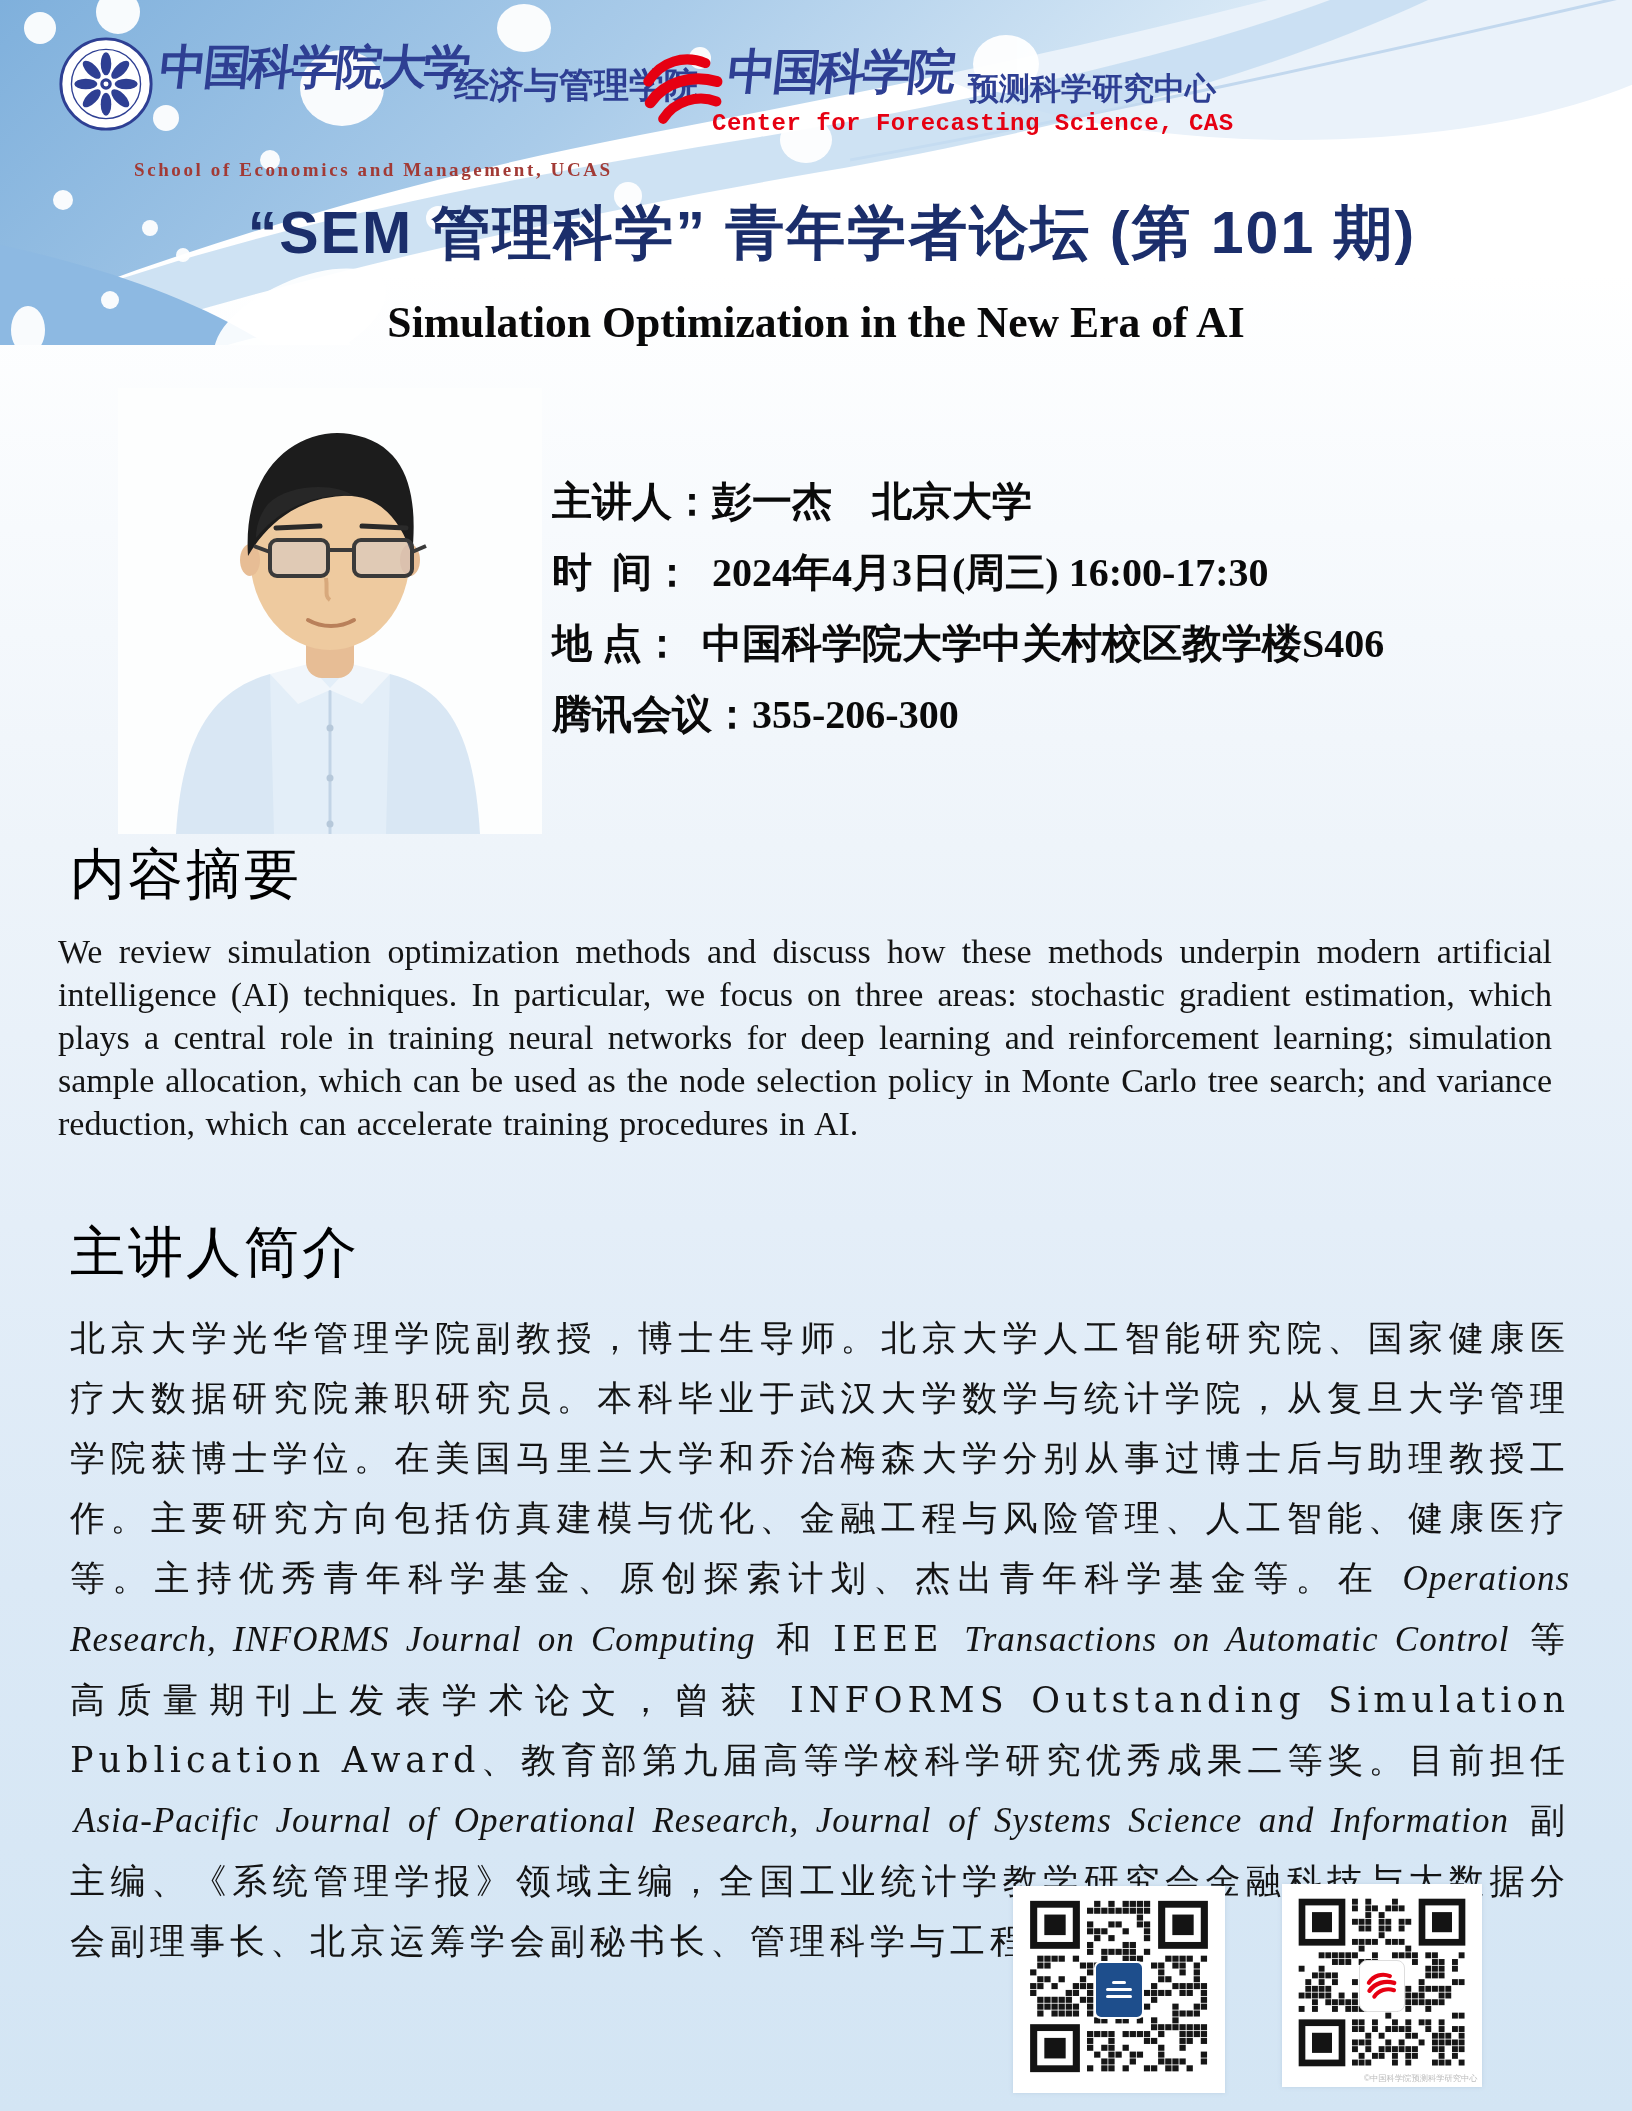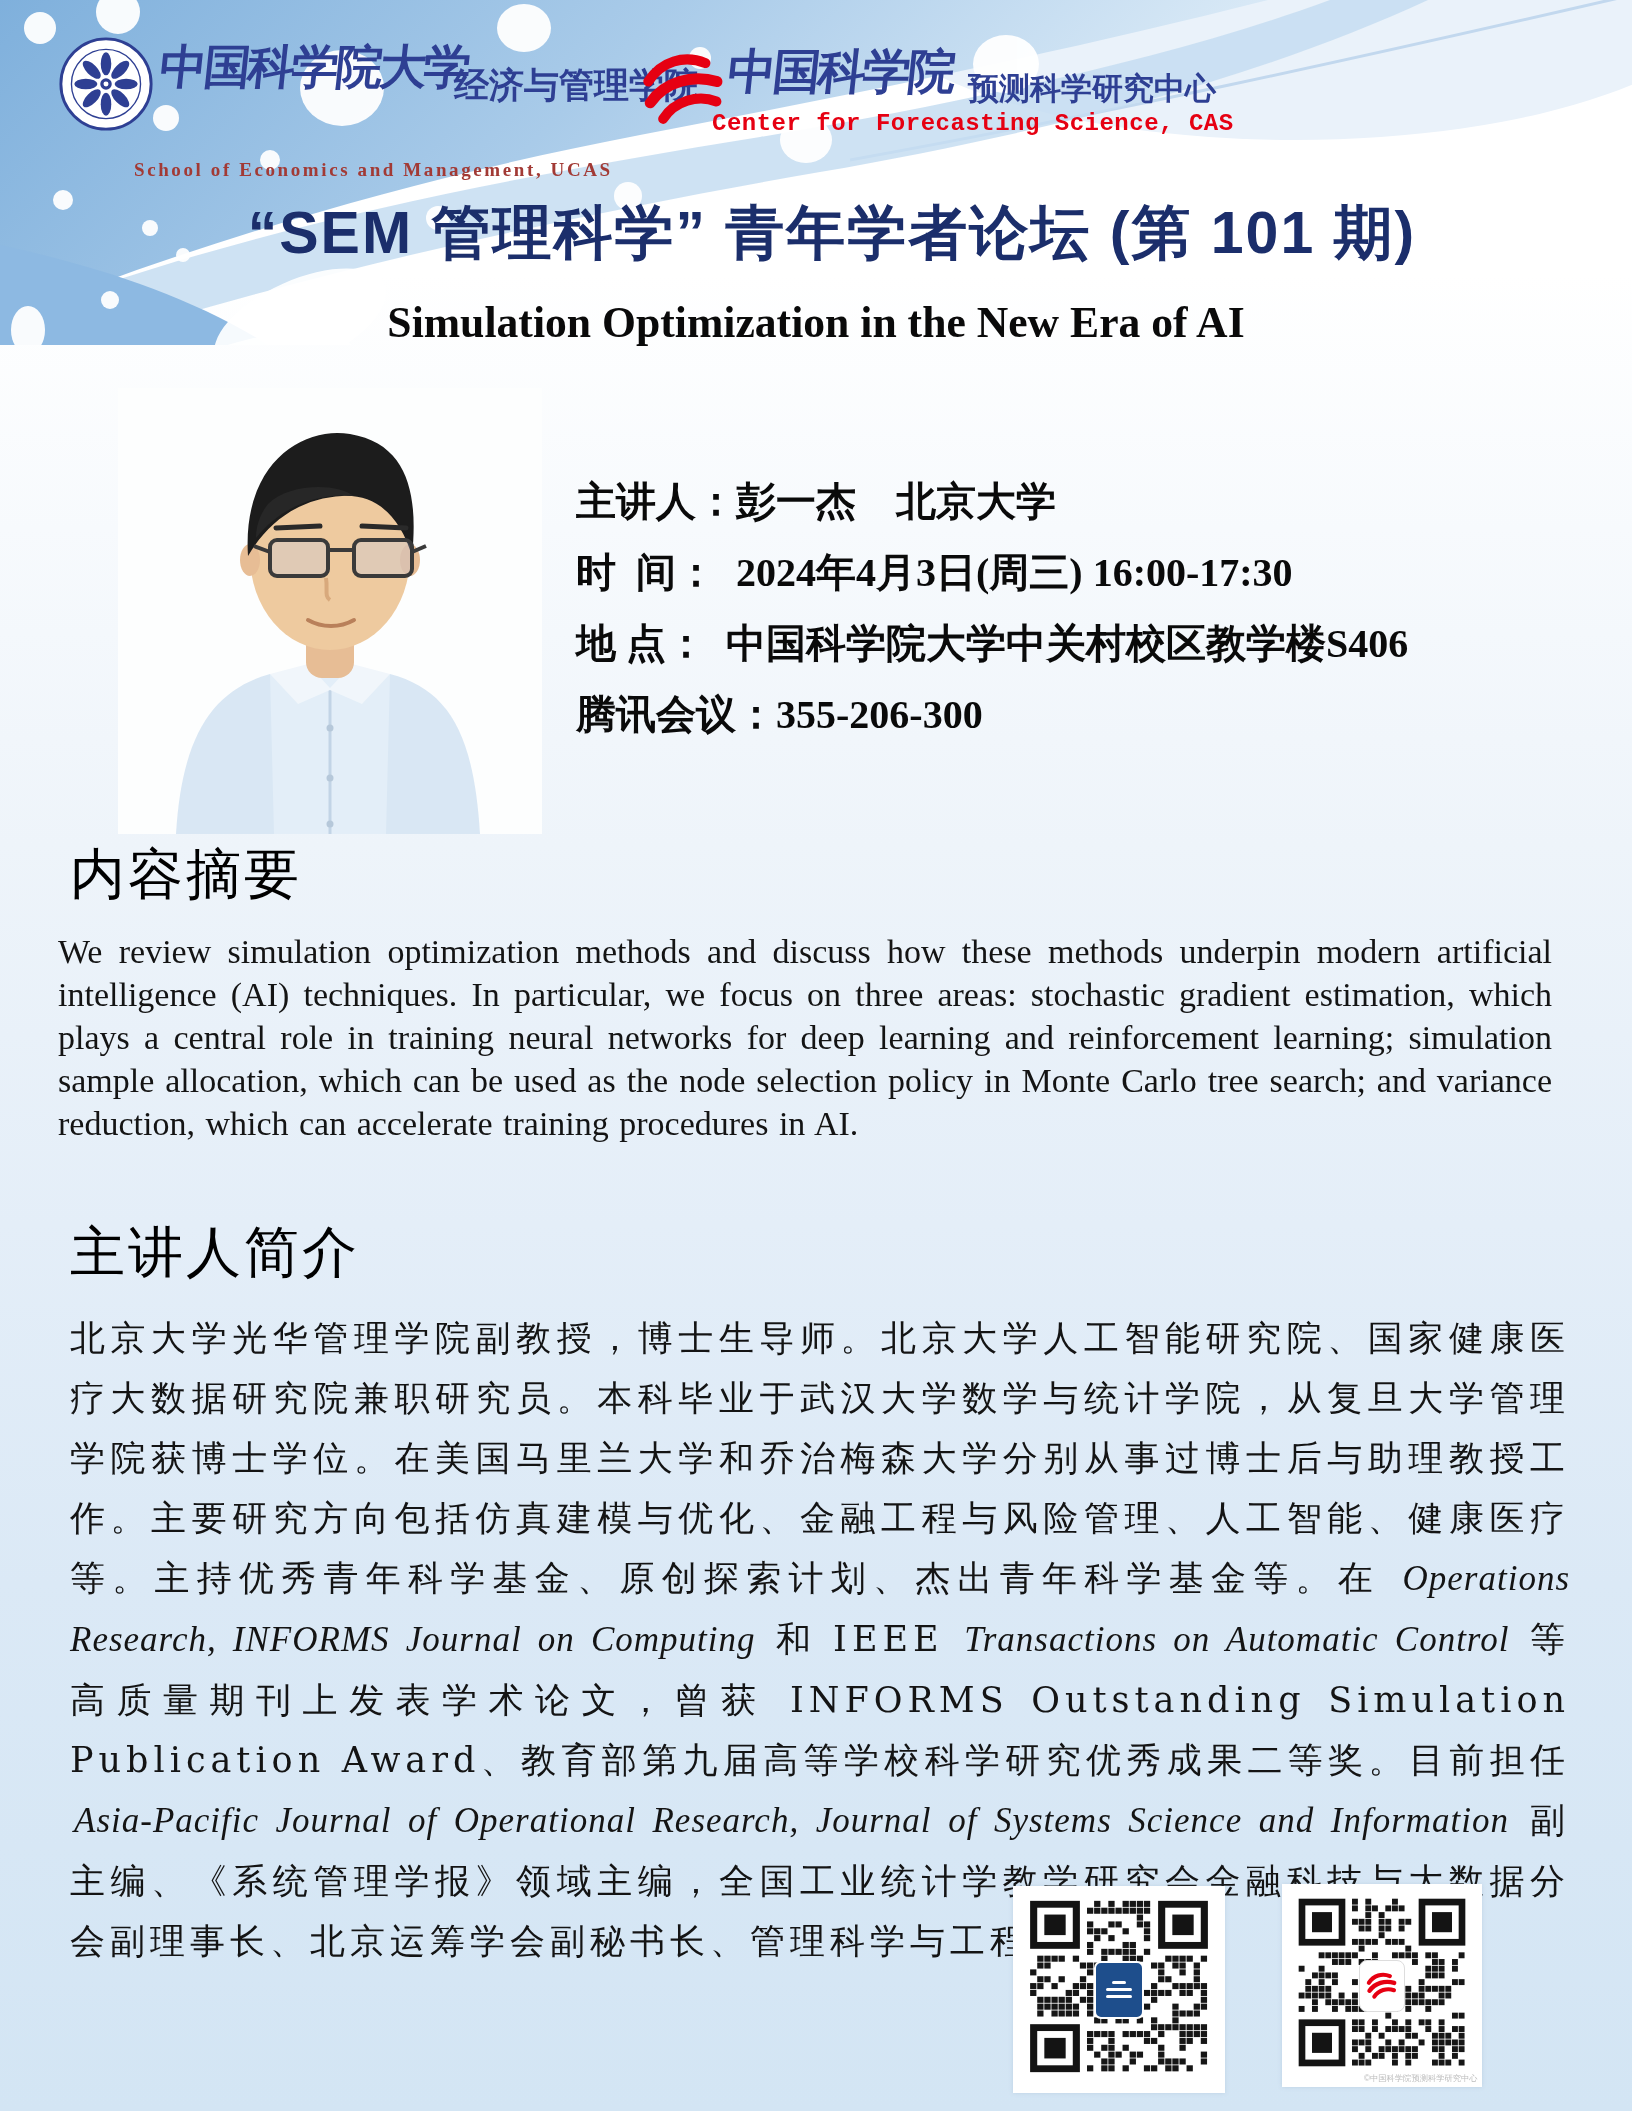--- a/index.html
+++ b/index.html
@@ -27,21 +27,21 @@
     letter-spacing:0.5px;color:#e60012;font-weight:700;}
   #main-title{position:absolute;left:16px;top:194px;width:100%;text-align:center;
     font-size:59px;font-weight:800;color:#1b2e6b;letter-spacing:2px;white-space:nowrap;}
   #sub-title{position:absolute;left:0;top:296px;width:100%;text-align:center;
     font-family:"Liberation Serif",serif;font-size:45px;font-weight:700;color:#0a0a0a;
     transform:scaleX(.97);white-space:nowrap;}
   
   #speaker-photo{position:absolute;left:118px;top:388px;width:424px;height:446px;}
   #info-block{position:absolute;left:552px;top:474px;width:900px;}
   .info-row{height:44px;margin-bottom:27px;font-family:"Liberation Serif",serif;
-    font-size:40px;font-weight:700;color:#0a0a0a;white-space:pre;margin-left:24px;}
+    font-size:40px;font-weight:700;color:#0a0a0a;white-space:pre;}
   .info-label{display:inline-block;min-width:0;}
   
   .section-heading{position:absolute;left:70px;font-size:55px;font-weight:400;color:#000;
     letter-spacing:3px;}
   #abstract-heading{top:838px;}
   #abstract-body{position:absolute;left:58px;top:930px;width:1494px;
     font-family:"Liberation Serif",serif;font-size:34px;line-height:43px;color:#141414;
     text-align:justify;word-spacing:2px;}
   #bio-heading{top:1216px;}
   #bio-body{position:absolute;left:70px;top:1308px;width:1500px;

